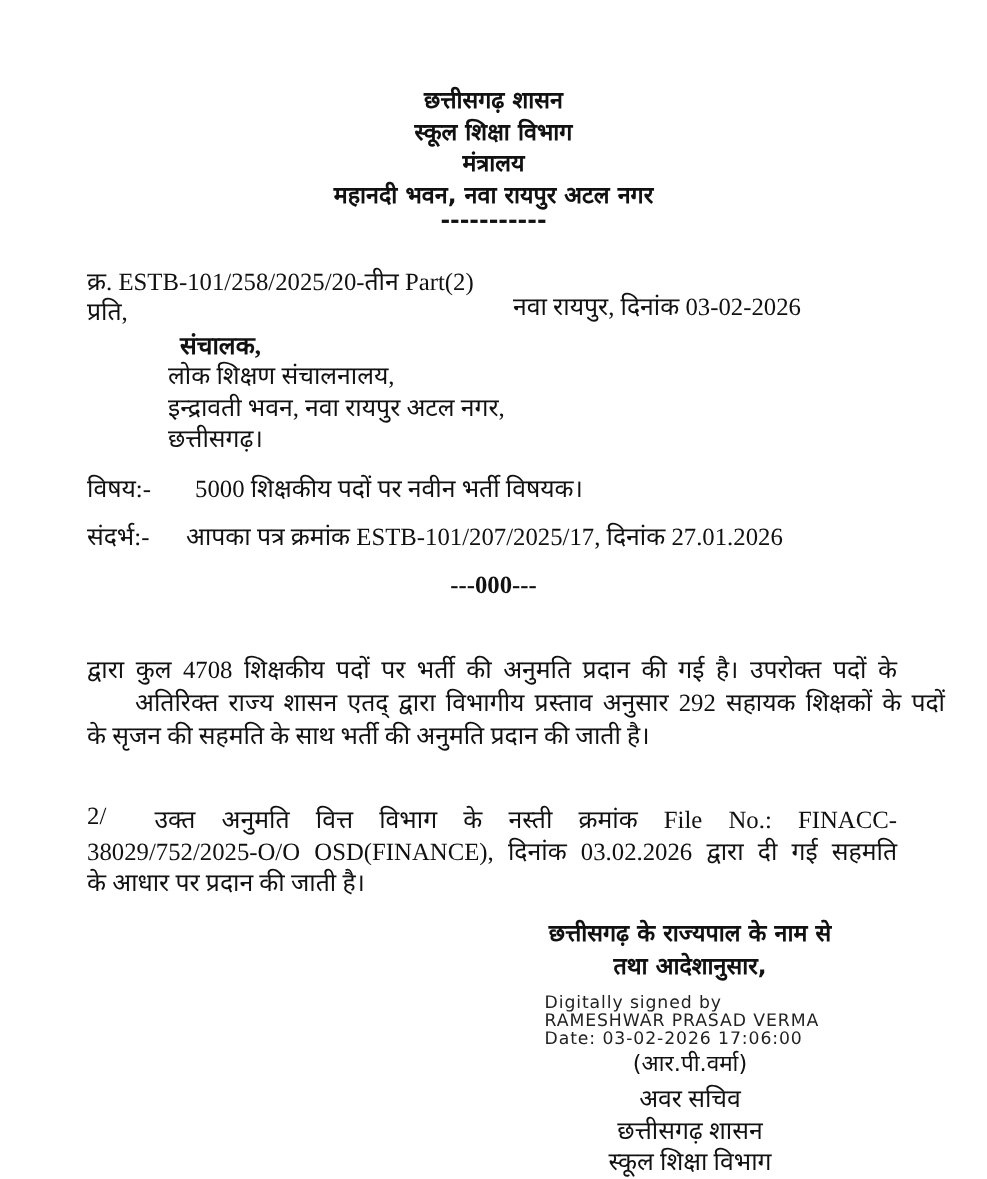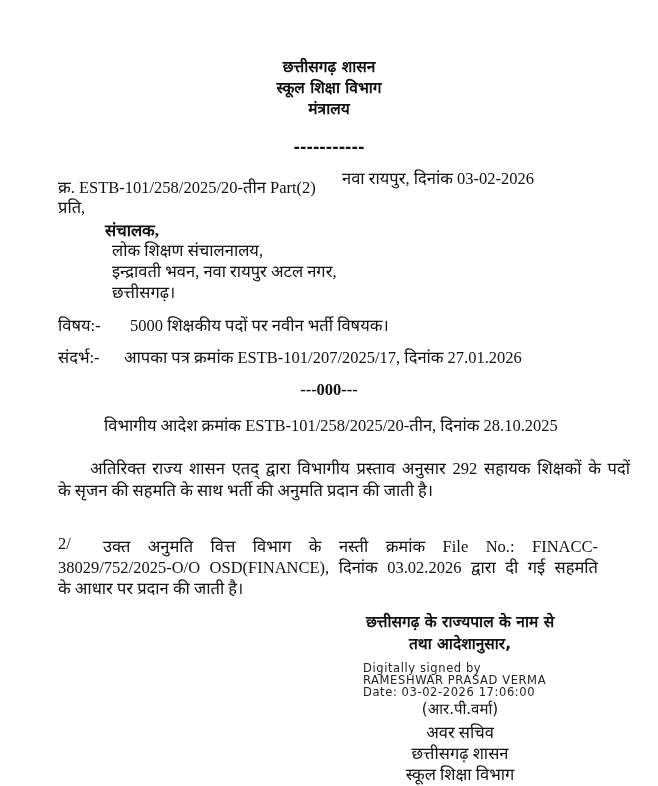--- a/index.html
+++ b/index.html
@@ -11,40 +11,41 @@
   .sig { font-family: "DejaVu Sans", sans-serif; font-size: 11.5px; letter-spacing: 0.6px; line-height: 12px; color: #222; }
 </style>
 </head>
 <body>
 
 <div class="doc">
 
   <div class="abs hdr" style="top:55px;">छत्तीसगढ़ शासन</div>
   <div class="abs hdr" style="top:76px;">स्कूल शिक्षा विभाग</div>
   <div class="abs hdr" style="top:97px;">मंत्रालय</div>
+  <div class="abs hdr" style="top:118px;">महानदी भवन, नवा रायपुर अटल नगर</div>
   <div class="abs hdr" style="top:138px;">-----------</div>
 
   <div class="abs body16" style="left:58px; top:175px;">क्र. ESTB-101/258/2025/20-तीन Part(2)</div>
-  <div class="abs body16" style="left:342px; top:166px;text-align:right;">नवा रायपुर, दिनांक  03-02-2026</div>
+  <div class="abs body16" style="left:342px; top:192px;text-align:right;">नवा रायपुर, दिनांक  03-02-2026</div>
   <div class="abs body16" style="left:58px; top:195px;">प्रति,</div>
 
-  <div class="abs body16" style="left:105px; top:218px; font-weight:bold;">संचालक,</div>
+  <div class="abs body16" style="left:120px; top:218px; font-weight:bold;">संचालक,</div>
   <div class="abs body16" style="left:112px; top:238px;">लोक शिक्षण संचालनालय,</div>
   <div class="abs body16" style="left:112px; top:259px;">इन्द्रावती भवन, नवा रायपुर अटल नगर,</div>
   <div class="abs body16" style="left:112px; top:280px;">छत्तीसगढ़।</div>
 
   <div class="abs body16" style="left:58px; top:313px;">विषय:-</div>
   <div class="abs body16" style="left:130px; top:313px;">5000 शिक्षकीय पदों पर नवीन भर्ती विषयक।</div>
 
   <div class="abs body16" style="left:58px; top:345px;">संदर्भ:-</div>
   <div class="abs body16" style="left:124px; top:345px;">आपका पत्र क्रमांक ESTB-101/207/2025/17,  दिनांक 27.01.2026</div>
 
   <div class="abs body16" style="left:0; width:658px; text-align:center; top:380px;font-weight:bold;">---000---</div>
 
-  <div class="abs body16" style="left:104px; top:413px;">विभागीय आदेश क्रमांक ESTB-101/258/2025/20-तीन, दिनांक 28.10.2025</div>
+  <div class="abs body16" style="left:58px; top:434px; width:540px; text-align:justify; text-align-last:justify; white-space:normal;">द्वारा कुल 4708 शिक्षकीय पदों पर भर्ती की अनुमति प्रदान की गई है। उपरोक्त पदों के</div>
   <div class="abs body16" style="left:58px; top:456px; width:540px; text-align:justify; text-align-last:justify; white-space:normal;margin-left:32px;">अतिरिक्त राज्य शासन एतद् द्वारा विभागीय प्रस्ताव अनुसार 292 सहायक शिक्षकों के पदों</div>
   <div class="abs body16" style="left:58px; top:478px;">के सृजन की सहमति के साथ भर्ती की अनुमति प्रदान की जाती है।</div>
 
   <div class="abs body16" style="left:58px; top:534px;">2/</div>
   <div class="abs body16" style="left:103px; top:534px; width:495px; text-align:justify; text-align-last:justify; white-space:normal;">उक्त अनुमति वित्त विभाग के नस्ती क्रमांक File No.: FINACC-</div>
   <div class="abs body16" style="left:58px; top:555px; width:540px; text-align:justify; text-align-last:justify; white-space:normal;">38029/752/2025-O/O OSD(FINANCE), दिनांक 03.02.2026 द्वारा दी गई सहमति</div>
   <div class="abs body16" style="left:58px; top:576px;">के आधार पर प्रदान की जाती है।</div>
 
   <div class="abs hdr" style="left:360px; width:200px; top:610px;">छत्तीसगढ़ के राज्यपाल के नाम से</div>
   <div class="abs hdr" style="left:360px; width:200px; top:632px;">तथा आदेशानुसार,</div>

